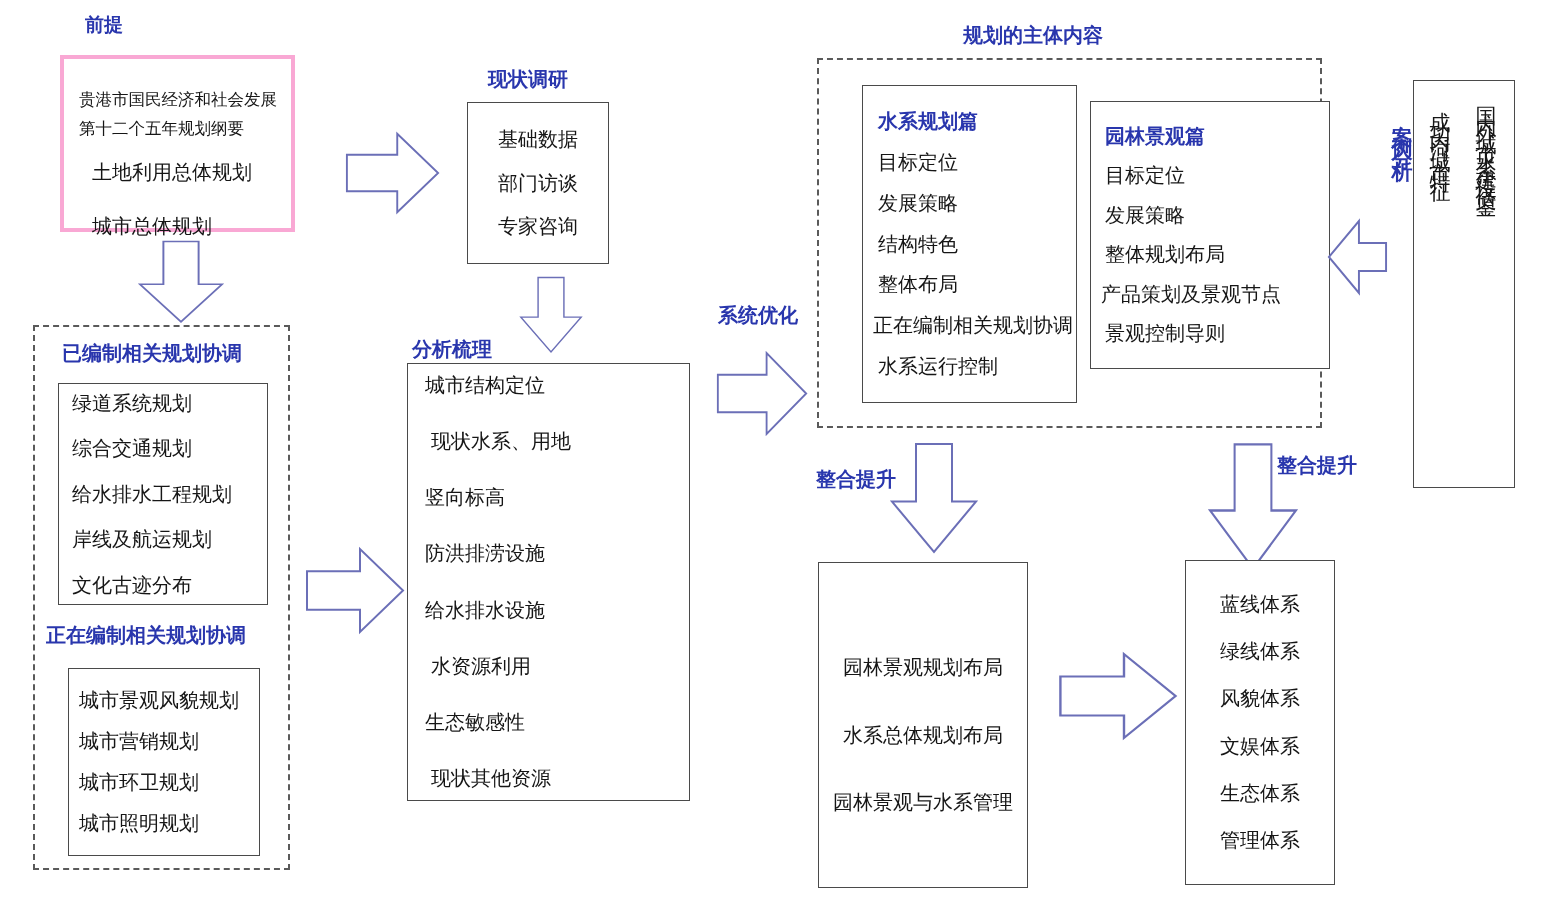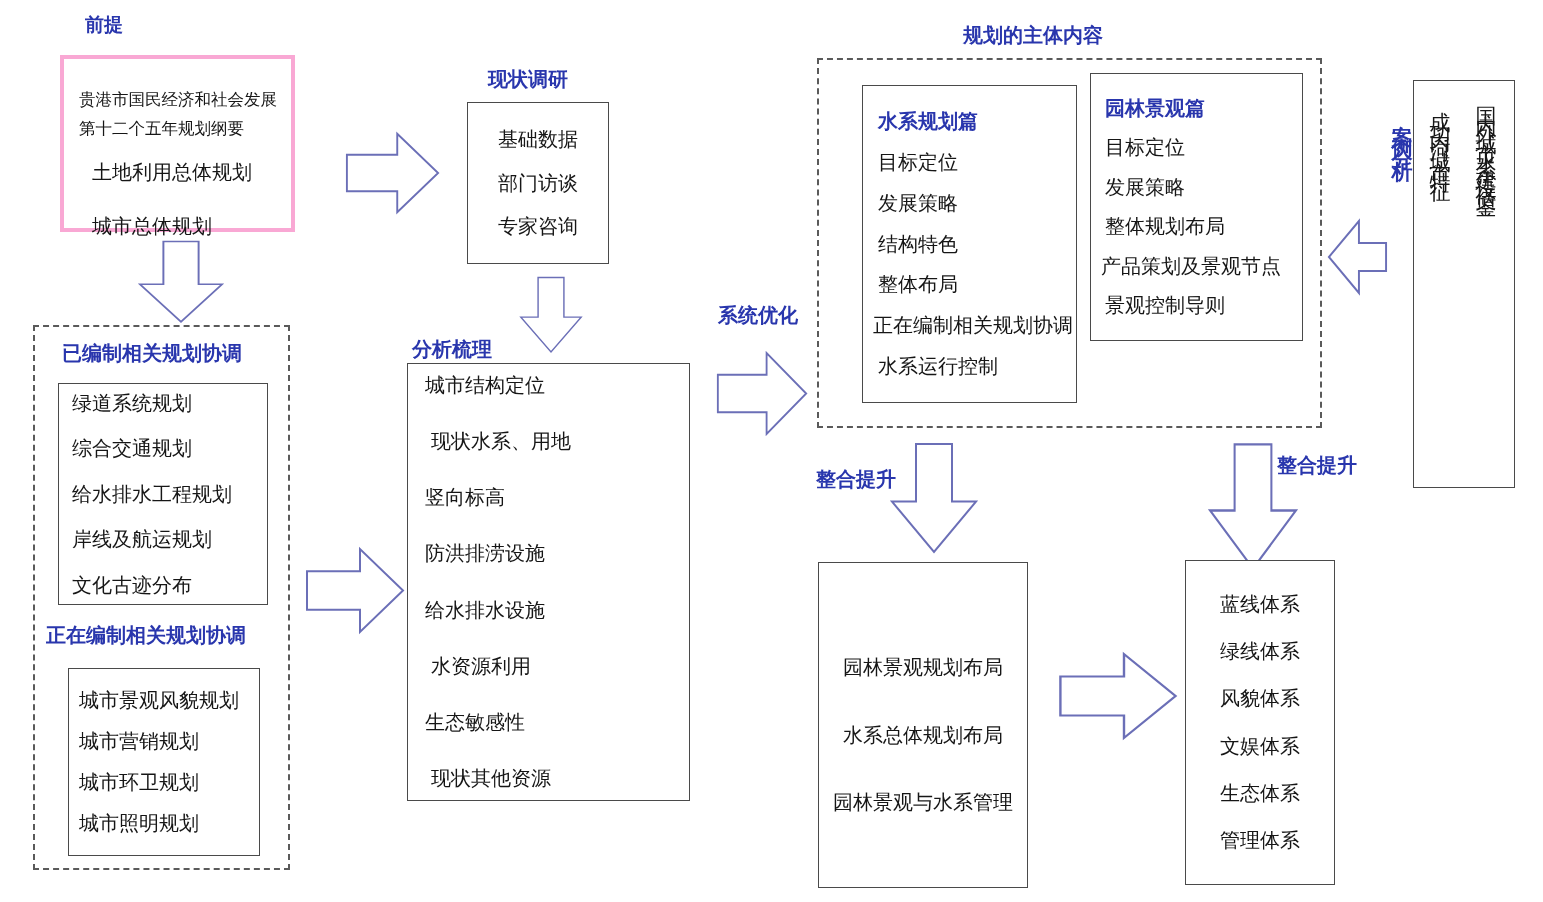--- a/index.html
+++ b/index.html
@@ -116,21 +116,21 @@
       <div class="it" style="color:#2936ad;font-weight:bold;">水系规划篇</div>
       <div class="it">目标定位</div>
       <div class="it">发展策略</div>
       <div class="it">结构特色</div>
       <div class="it">整体布局</div>
       <div class="it" style="margin-left:-5px;">正在编制相关规划协调</div>
       <div class="it">水系运行控制</div>
     </div>
   </div>
 
-  <div class="box thin" style="left:1090px;top:73px;width:213px;height:268px;font-family:Liberation Mono, monospace;">
+  <div class="box thin" style="left:1090px;top:101px;width:240px;height:268px;font-family:Liberation Mono, monospace;">
     <div class="vlist" style="padding:8px 0 8px 14px;">
       <div class="it" style="color:#2936ad;font-weight:bold;">园林景观篇</div>
       <div class="it">目标定位</div>
       <div class="it">发展策略</div>
       <div class="it">整体规划布局</div>
       <div class="it" style="margin-left:-4px;">产品策划及景观节点</div>
       <div class="it">景观控制导则</div>
     </div>
   </div>
 

